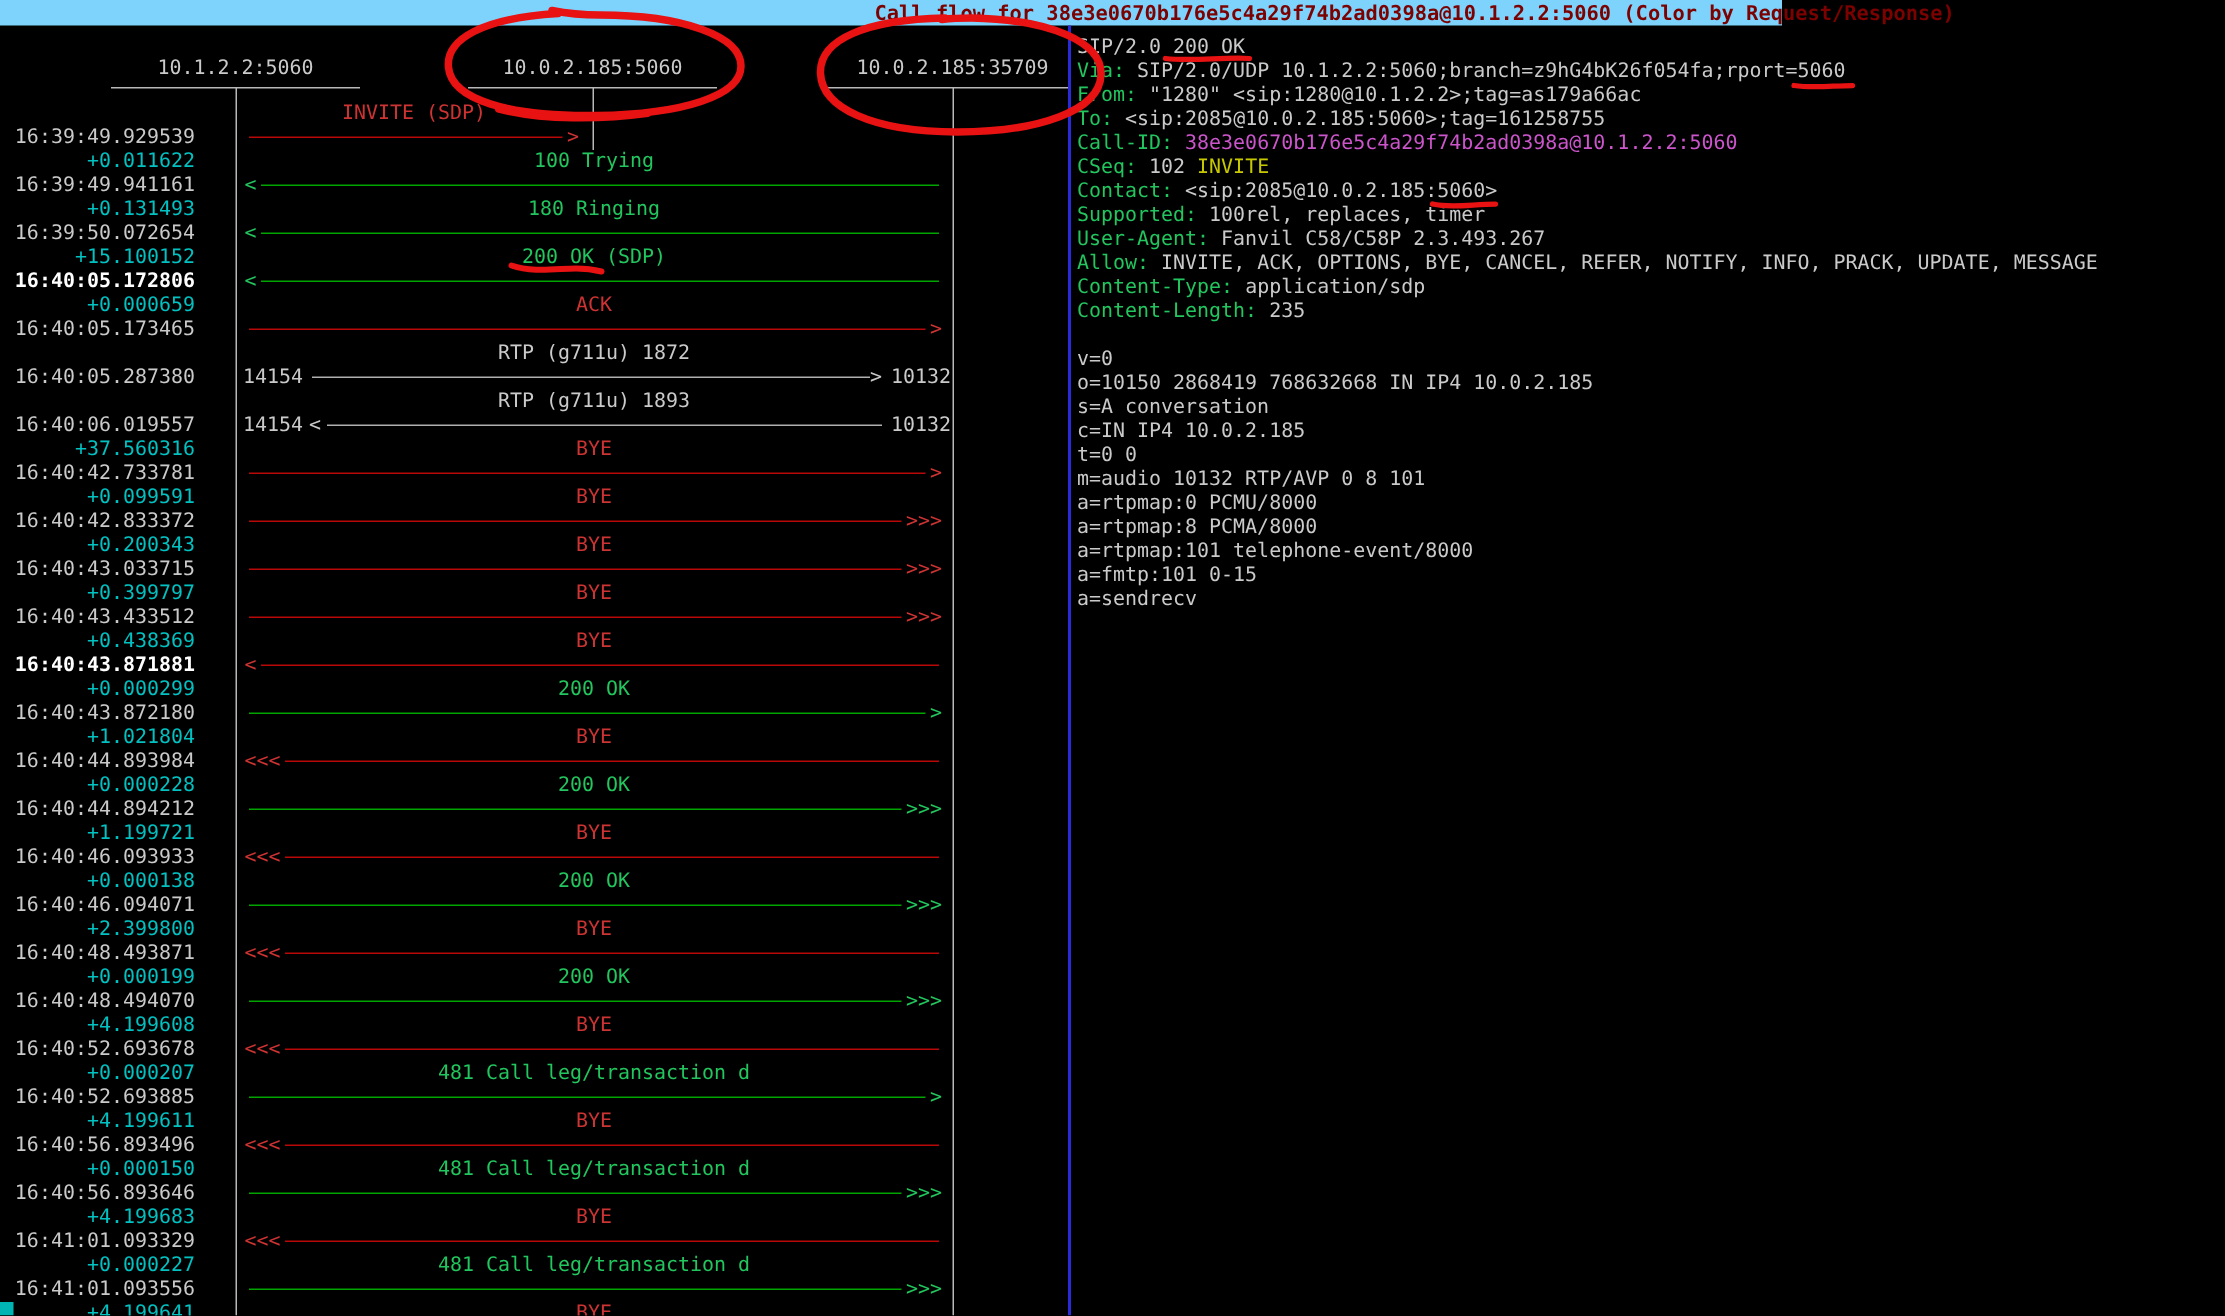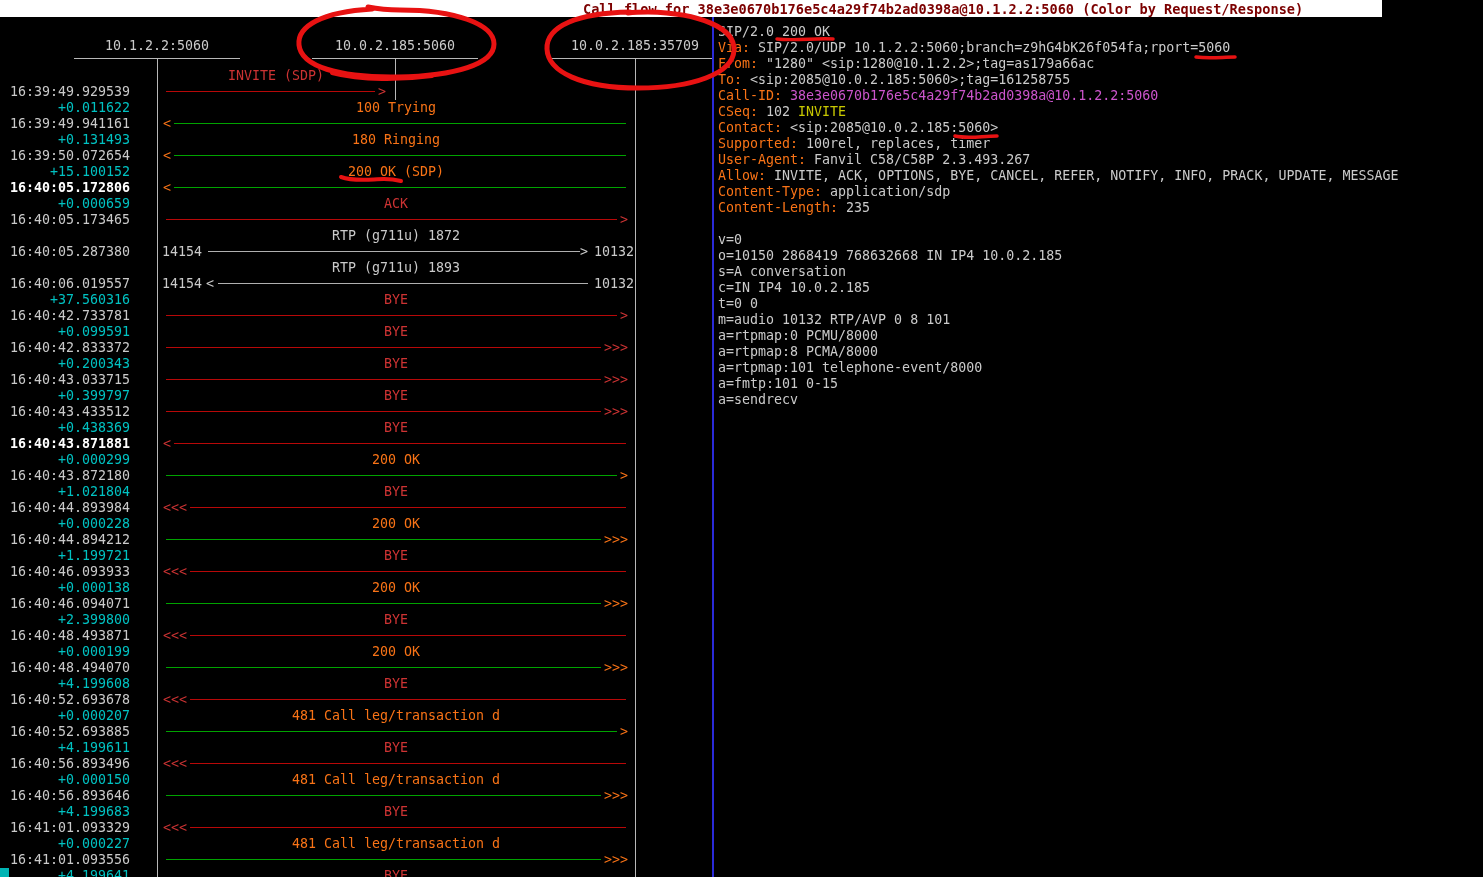--- a/index.html
+++ b/index.html
@@ -1,27 +1,27 @@
 <!DOCTYPE html>
 <html><head>
 <meta charset="utf-8">
 <style>
   html,body{margin:0;padding:0;background:#000;}
   body{width:1483px;height:877px;overflow:hidden;position:relative;
        font-family:"DejaVu Sans Mono","Liberation Mono",monospace;
        font-size:13.3px;line-height:16px;white-space:pre;}
   .abs{position:absolute;}
-  #titlebar{left:0;top:0;width:1382px;height:17px;background:#ffffff;}
+  #titlebar{left:0;top:0;width:1188px;height:17px;background:#7dd3fc;}
   #titlebar .ttl{position:absolute;left:583px;top:1px;color:#7c0101;font-weight:bold;font-size:13.6px;}
   #flow{left:0;top:0;width:713px;height:877px;}
   #detail{left:718px;top:24px;width:760px;}
   .dline{height:16px;}
   .c-white{color:#cacaca}
   .c-red{color:#cd3333}
-  .c-green{color:#f97316}
+  .c-green{color:#22c55e}
   .c-cyan{color:#00c2c2}
   .c-magenta{color:#cc55cc}
   .c-yellow{color:#c8c800}
   .boldtime{color:#ffffff;font-weight:bold;}
   .lifeline{position:absolute;width:1px;background:#b8b8b8;}
   .tick{position:absolute;height:1px;background:#b8b8b8;}
   .collabel{position:absolute;color:#cacaca;text-align:center;width:200px;}
   .rowtxt{position:absolute;height:16px;}
   .aline{position:absolute;top:7px;height:1px;}
   .l-red{background:#b80808}

